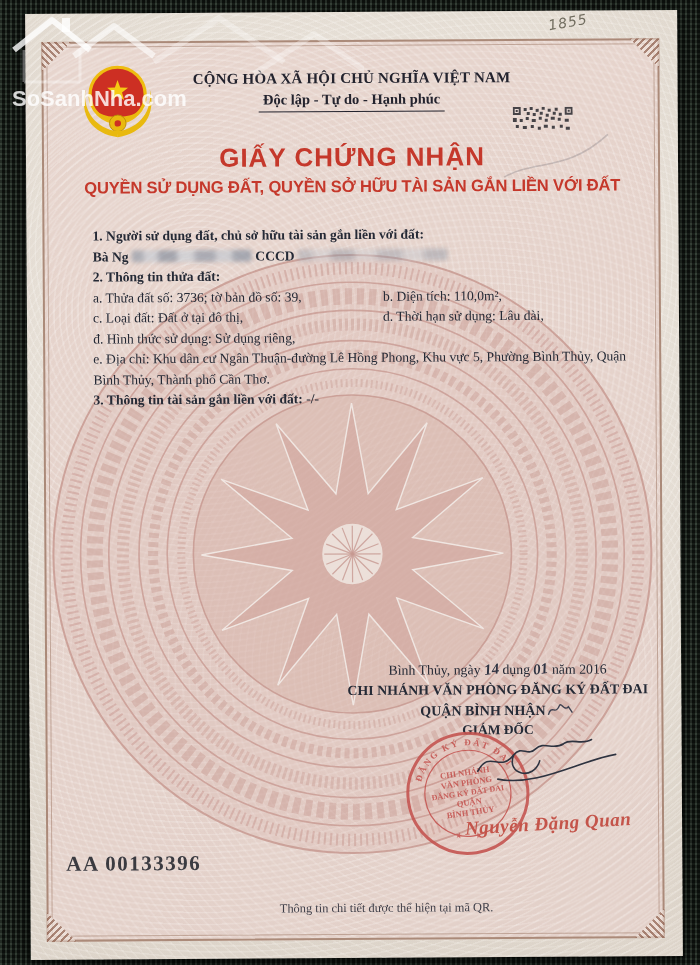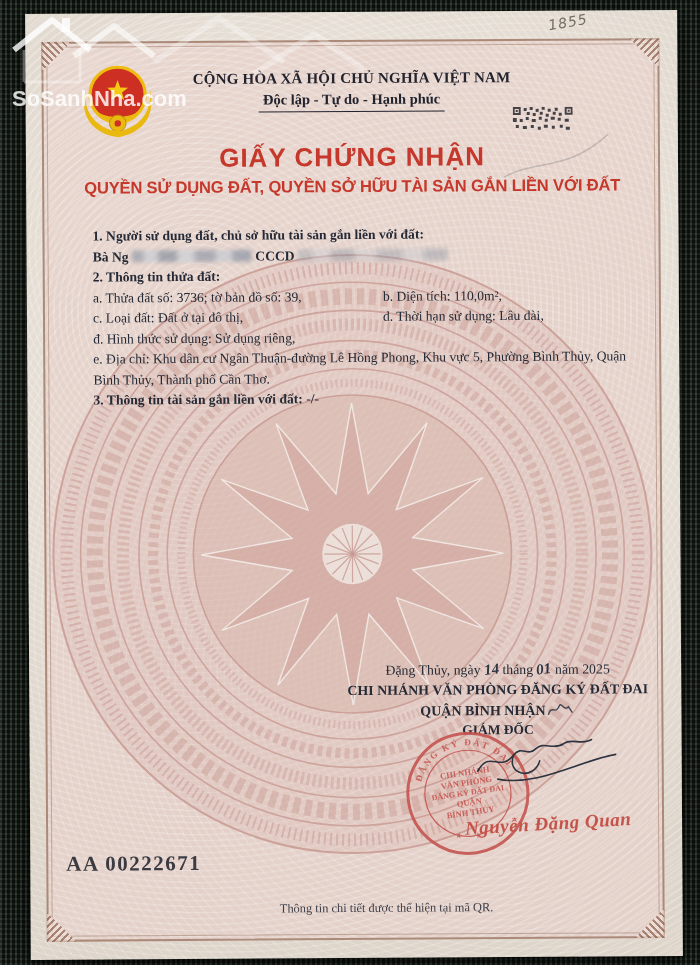--- a/index.html
+++ b/index.html
@@ -223,25 +223,25 @@
       <div class="cell-l">c. Loại đất: Đất ở tại đô thị,</div>
       <div class="cell-r">d. Thời hạn sử dụng: Lâu dài,</div>
     </div>
     <div>đ. Hình thức sử dụng: Sử dụng riêng,</div>
     <div>e. Địa chỉ: Khu dân cư Ngân Thuận-đường Lê Hồng Phong, Khu vực 5, Phường Bình Thủy, Quận Bình Thủy, Thành phố Cần Thơ.</div>
     <div class="bold">3. Thông tin tài sản gắn liền với đất: -/-</div>
   </div>
 
   <div class="sign-area">
     <div class="date-line">
-      <span>Đặng Thủy, ngày</span>
+      <span>Bình Thủy, ngày</span>
       <span class="hand">14</span>
-      <span>tháng</span>
+      <span>dụng</span>
       <span class="hand">01</span>
-      <span>năm 2025</span>
+      <span>năm 2016</span>
     </div>
     <div class="office">CHI NHÁNH VĂN PHÒNG ĐĂNG KÝ ĐẤT ĐAI</div>
     <div class="office2">
       <span>QUẬN BÌNH NHẬN</span><svg class="scribble" width="30" height="18" viewBox="0 0 30 18">
           <path d="M3,14 C6,3 10,15 14,5 C16,1 19,11 23,6 L27,12" fill="none" stroke="#3d4150" stroke-width="1.4"></path>
         </svg>
     </div>
     <div class="role">GIÁM ĐỐC</div>
   </div>
 
@@ -270,21 +270,21 @@
   <svg class="ink-sig" viewBox="0 0 160 86">
     <g fill="none" stroke="#2e3340" stroke-width="1.6" stroke-linecap="round">
       <path d="M10,48 C22,26 32,50 46,32 C54,22 60,34 68,26 C76,18 86,28 96,21 C104,15 114,23 124,17"></path>
       <path d="M30,56 C70,64 112,38 148,32"></path>
       <path d="M46,32 C38,52 66,58 72,38"></path>
     </g>
   </svg>
 
   <div class="signer">Nguyễn Đặng Quan</div>
 
-  <div class="serial">AA 00222671</div>
+  <div class="serial">AA 00133396</div>
 
   <div class="footer-note">Thông tin chi tiết được thể hiện tại mã QR.</div>
 </div>
 
 <svg class="brand" viewBox="0 0 360 110">
   <g fill="none" stroke="rgba(255,255,255,.8)" stroke-width="6" stroke-linejoin="round">
     <path d="M10,46 L48,16 L86,46"></path>
     <rect x="58" y="14" width="8" height="14" fill="rgba(255,255,255,.8)" stroke="none"></rect>
     <path d="M70,52 L110,22 L150,52" stroke="rgba(255,255,255,.6)"></path>
   </g>

